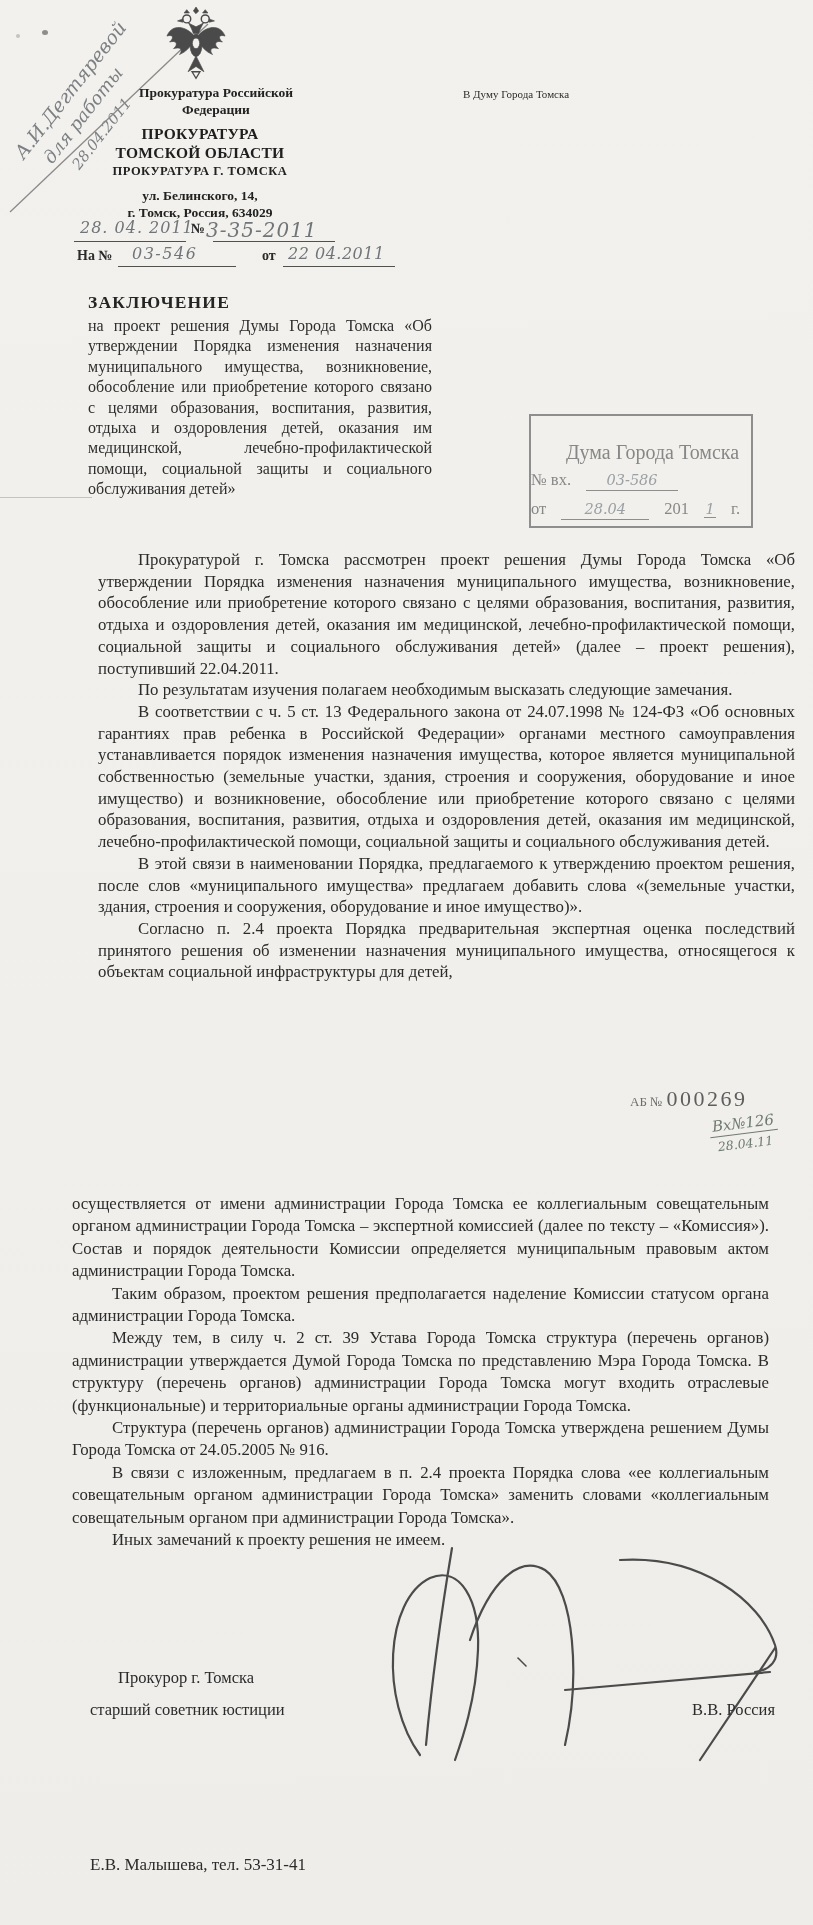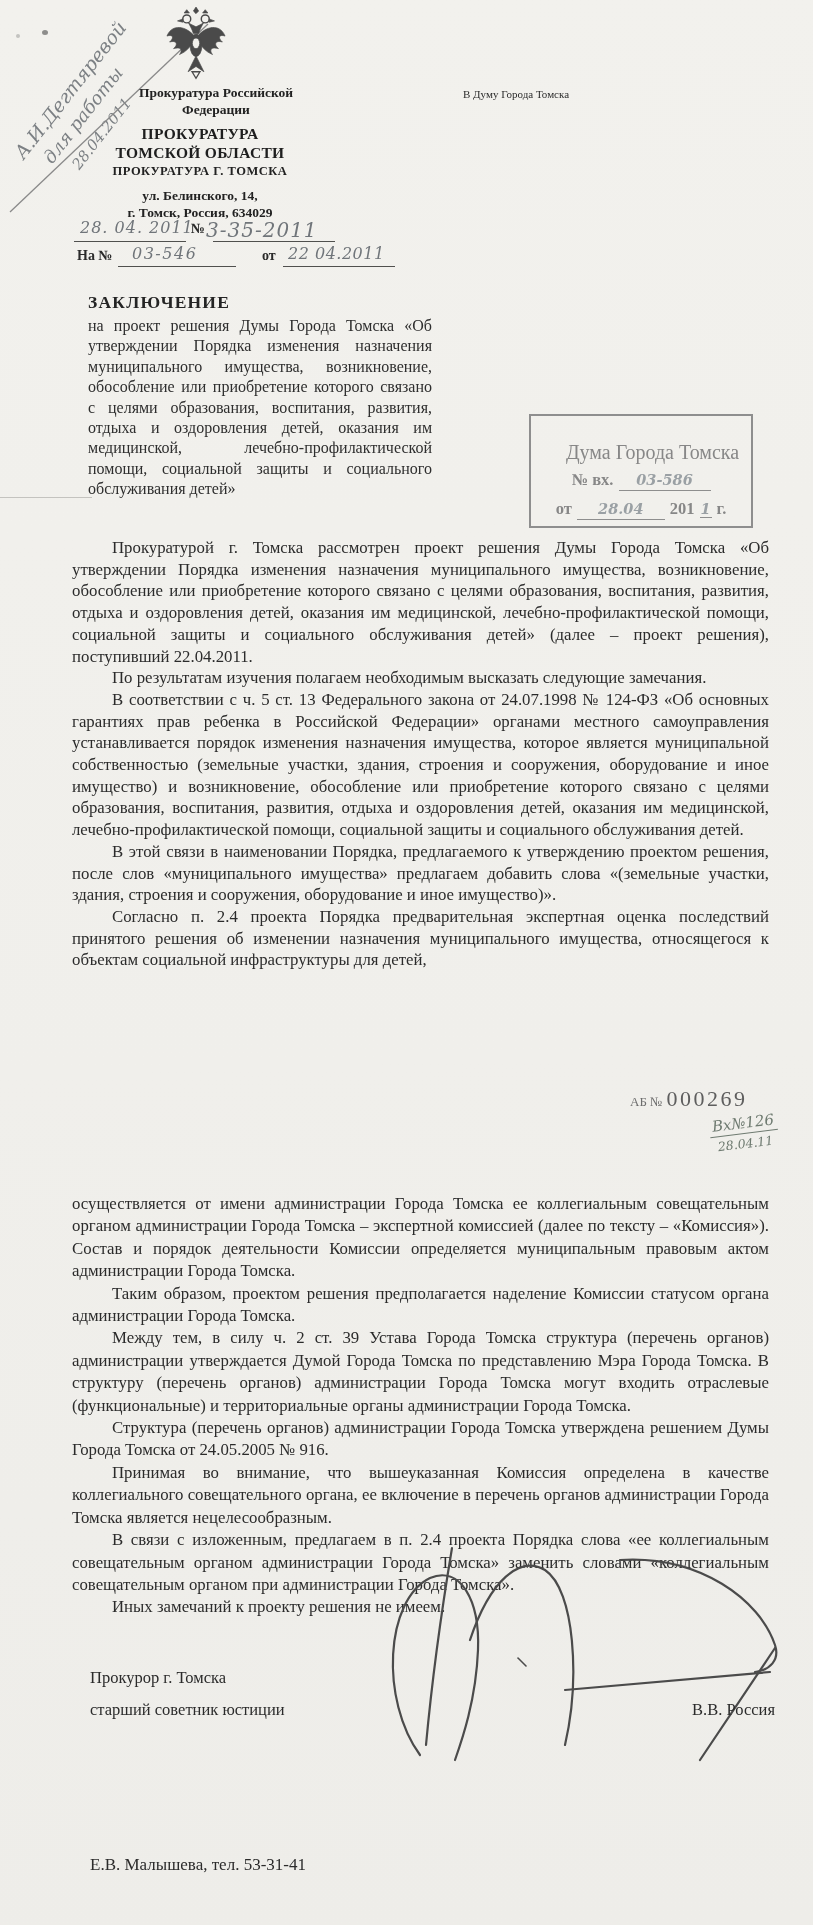--- a/index.html
+++ b/index.html
@@ -18,21 +18,21 @@
   
   .hand{font-family:"DejaVu Serif",serif;font-style:italic;color:#70757a;}
   .uline{border-bottom:1.5px solid #50504e;height:1px;}
   .ref-label{font-size:14px;font-weight:bold;color:#2a2a2a;}
   
   .heading{left:88px;top:292px;font-size:17.5px;font-weight:bold;letter-spacing:1.2px;color:#242424;}
   .subject{left:88px;top:316px;width:344px;font-size:16px;line-height:20.4px;color:#2e2e2e;}
   
   .stampbox{left:529px;top:414px;width:224px;height:114px;border:2px solid #8e8e8e;
             color:#878787;font-size:16.5px;box-sizing:border-box;}
-  .stampbox .row{display:flex;justify-content:center;align-items:baseline;gap:5px;margin-top:6px;font-weight:bold;}
+  .stampbox .row{display:flex;align-items:baseline;gap:15px;margin-top:6px;}
   .stamp-hand{font-family:"DejaVu Serif",serif;font-style:italic;color:#9aa0a4;font-size:14.5px;}
   .stamp-u{border-bottom:1.5px solid #8e8e8e;text-align:center;}
   
   .body-block{left:72px;top:0;width:697px;}
   .body-block p{margin:0;text-align:justify;text-indent:40px;font-size:16.8px;color:#2b2b2b;}
   #body1 p{line-height:21.7px;}
   #body2 p{line-height:22.4px;}
   .no-indent{text-indent:0 !important;}
   
   .speck{background:#3a3a3a;border-radius:50%;opacity:.55;}
@@ -131,21 +131,21 @@
     </div>
     <div class="row" style="margin-top:8px;">
       <span>от</span>
       <span class="stamp-u" style="min-width:88px;"><span class="stamp-hand">28.04</span></span>
       <span>201</span>
         <span class="stamp-hand stamp-u" style="min-width:12px;">1</span>
       <span>г.</span>
     </div>
   </div>
 
-  <div id="body1" class="abs body-block" style="top:537px;">
+  <div id="body1" class="abs body-block" style="top:549px;margin-left:26px;">
     <p>Прокуратурой г. Томска рассмотрен проект решения Думы Города Томска «Об утверждении Порядка изменения назначения муниципального имущества, возникновение, обособление или приобретение которого связано с целями образования, воспитания, развития, отдыха и оздоровления детей, оказания им медицинской, лечебно-профилактической помощи, социальной защиты и социального обслуживания детей» (далее – проект решения), поступивший 22.04.2011.</p>
     <p>По результатам изучения полагаем необходимым высказать следующие замечания.</p>
     <p>В соответствии с ч. 5 ст. 13 Федерального закона от 24.07.1998 № 124-ФЗ «Об основных гарантиях прав ребенка в Российской Федерации» органами местного самоуправления устанавливается порядок изменения назначения имущества, которое является муниципальной собственностью (земельные участки, здания, строения и сооружения, оборудование и иное имущество) и возникновение, обособление или приобретение которого связано с целями образования, воспитания, развития, отдыха и оздоровления детей, оказания им медицинской, лечебно-профилактической помощи, социальной защиты и социального обслуживания детей.</p>
     <p>В этой связи в наименовании Порядка, предлагаемого к утверждению проектом решения, после слов «муниципального имущества» предлагаем добавить слова «(земельные участки, здания, строения и сооружения, оборудование и иное имущество)».</p>
     <p>Согласно п.  2.4 проекта Порядка предварительная экспертная оценка последствий принятого решения об изменении назначения муниципального имущества, относящегося к объектам социальной инфраструктуры для детей,</p>
   </div>
 
   <div class="abs stamp-ab">
     <span class="pre">АБ №</span>
     <span class="num">000269</span>
@@ -154,36 +154,35 @@
   <div class="abs note-r">
     <div class="l1">Вх№126</div>
     <div class="l2">28.04.11</div>
   </div>
 
   <div id="body2" class="abs body-block" style="top:1193px;">
     <p class="no-indent">осуществляется от имени администрации Города Томска ее коллегиальным совещательным органом администрации Города Томска – экспертной комиссией (далее по тексту – «Комиссия»). Состав и порядок деятельности Комиссии определяется муниципальным правовым актом администрации Города Томска.</p>
     <p>Таким образом, проектом решения предполагается наделение Комиссии статусом органа администрации Города Томска.</p>
     <p>Между тем, в силу ч. 2 ст. 39 Устава Города Томска структура (перечень органов) администрации утверждается Думой Города Томска по представлению Мэра Города Томска. В структуру (перечень органов) администрации Города Томска могут входить отраслевые (функциональные) и территориальные органы администрации Города Томска.</p>
     <p>Структура (перечень органов) администрации Города Томска утверждена решением Думы Города Томска от 24.05.2005 № 916.</p>
-    <p>Принимая во внимание, что вышеуказанная Комиссия определена в качестве коллегиального совещательного органа, ее включение в перечень органов администрации Города Томска является нецелесообразным.</p>
     <p>В связи с изложенным, предлагаем в п. 2.4 проекта Порядка слова «ее коллегиальным совещательным органом администрации Города Томска» заменить словами «коллегиальным совещательным органом при администрации Города Томска».</p>
     <p>Иных замечаний к проекту решения не имеем.</p>
   </div>
 
   <svg class="abs" style="left:370px;top:1540px;" width="410" height="230" viewBox="0 0 410 230">
     <g fill="none" stroke="#4b4b4b" stroke-width="2.2" stroke-linecap="round">
       <path d="M50 215 C 10 160, 15 60, 60 38 C 90 25, 110 60, 108 110 C 106 160, 92 200, 85 220"></path>
       <path d="M82 8 C 70 80, 62 140, 56 205"></path>
       <path d="M100 100 C 120 40, 150 15, 175 30 C 205 50, 210 140, 195 205"></path>
       <path d="M195 150 L 400 132"></path>
       <path d="M250 20 C 330 15, 390 60, 405 105 C 410 120, 400 130, 385 132"></path>
       <path d="M405 108 L 330 220"></path>
       <path d="M148 118 L 156 126" stroke-width="1.6"></path>
     </g>
   </svg>
 
-  <div class="abs sig-role" style="top:1668px;">Прокурор г. Томска</div>
+  <div class="abs sig-role" style="top:1668px;margin-left:28px;">Прокурор г. Томска</div>
   <div class="abs sig-role" style="top:1700px;">старший советник юстиции</div>
   <div class="abs sig-name">В.В. Россия</div>
 
   <div class="abs footer">Е.В. Малышева, тел. 53-31-41</div>
 
 </div>
 
 </body></html>

